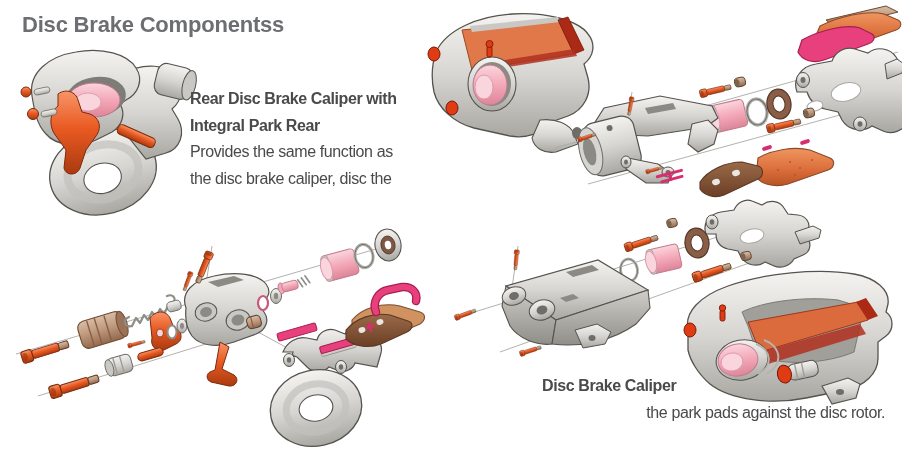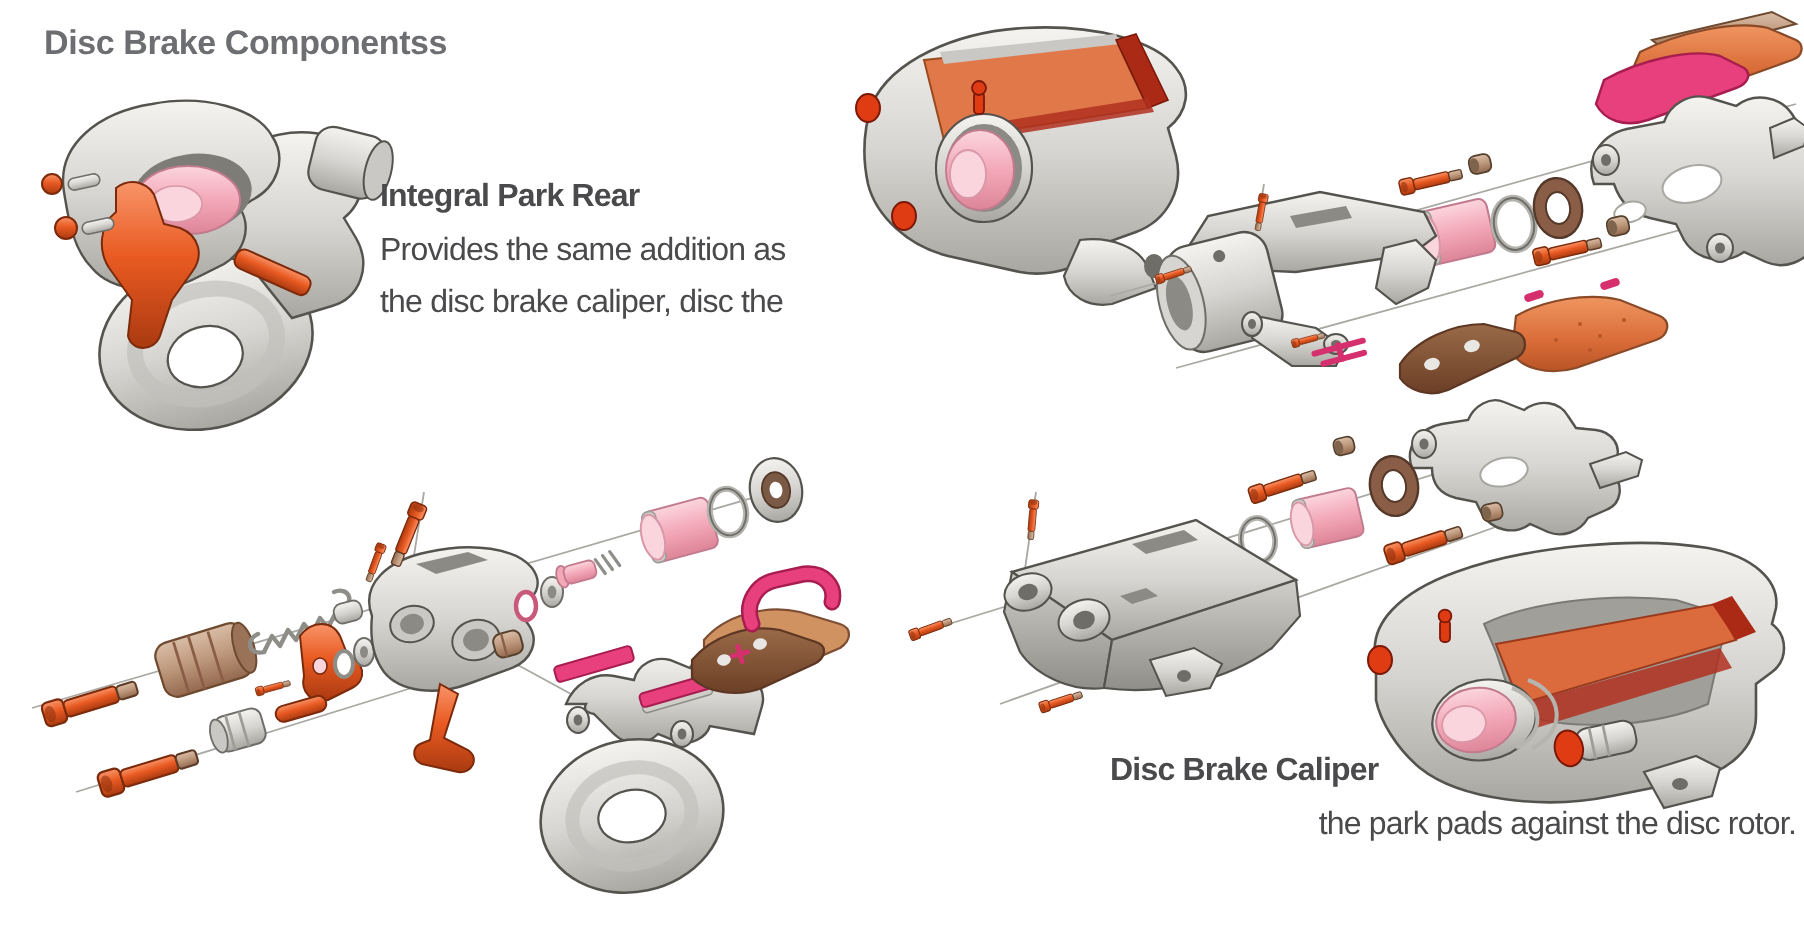--- a/index.html
+++ b/index.html
@@ -1,24 +1,24 @@
 <!DOCTYPE html>
 <html><head>
 <meta charset="utf-8">
 <style>
   html,body{margin:0;padding:0;background:#fff;}
   .canvas{position:relative;width:902px;height:468px;background:#ffffff;overflow:hidden;
           font-family:"Liberation Sans", sans-serif;}
   .canvas svg{position:absolute;left:0;top:0;}
-  .title{position:absolute;left:22px;top:12px;font-size:17px;font-weight:bold;
+  .title{position:absolute;left:22px;top:12px;font-size:22px;font-weight:bold;
          color:#6d6e71;letter-spacing:-0.2px;white-space:nowrap;}
   .block-rear{position:absolute;left:190px;top:86px;width:250px;color:#4a4a4c;
               font-size:16px;line-height:26.6px;letter-spacing:-0.4px;}
   .block-rear .hd{font-weight:bold;}
-  .block-disc{position:absolute;left:458px;top:372px;width:440px;color:#4a4a4c;
+  .block-disc{position:absolute;left:445px;top:372px;width:440px;color:#4a4a4c;
               font-size:16px;line-height:27px;letter-spacing:-0.4px;}
   .block-disc .hd{font-weight:bold;text-align:left;padding-left:97px;}
   .block-disc .ln{text-align:right;}
   .ln,.hd{white-space:nowrap;}
 </style>
 </head>
 <body>
 
 <div class="canvas">
 
@@ -351,22 +351,23 @@
       <ellipse cx="-20" cy="0" rx="7" ry="9" fill="#e03c14" stroke="#7c1808" stroke-width="1"></ellipse>
     </g>
     <path d="M822,386 l26,-8 12,6 -4,14 -24,6 z" fill="url(#gm)" stroke="#55534e" stroke-width="1.1"></path>
     <ellipse cx="840" cy="392" rx="4" ry="3" fill="#6e6d68"></ellipse>
   </g>
 </svg>
 
 <div class="title">Disc Brake Componentss</div>
 
 <div class="block-rear">
+  <div class="hd">Rear Disc Brake Caliper with</div>
   <div class="hd">Integral Park Rear</div>
-  <div class="ln">Provides the same addition as</div>
+  <div class="ln">Provides the same function as</div>
   <div class="ln">the disc brake caliper, disc the</div>
 </div>
 
 <div class="block-disc">
   <div class="hd">Disc Brake Caliper</div>
   <div class="ln">the park pads against the disc rotor.</div>
 </div>
 
 </div>
 

